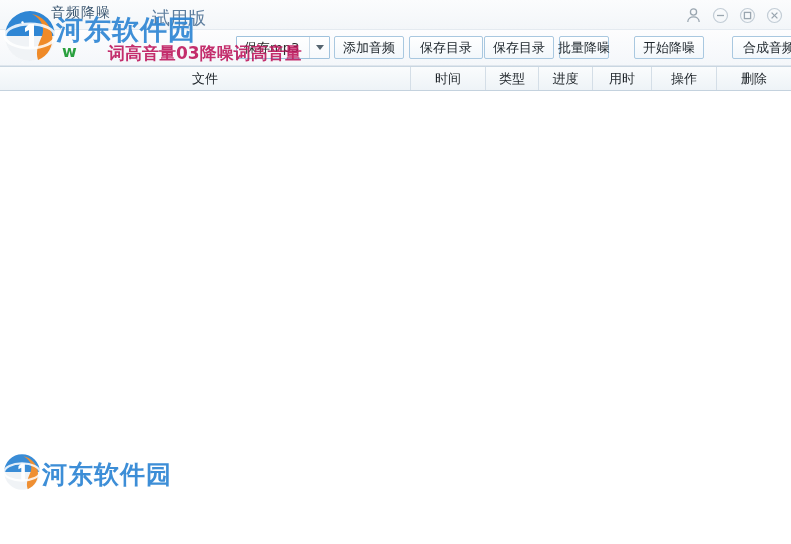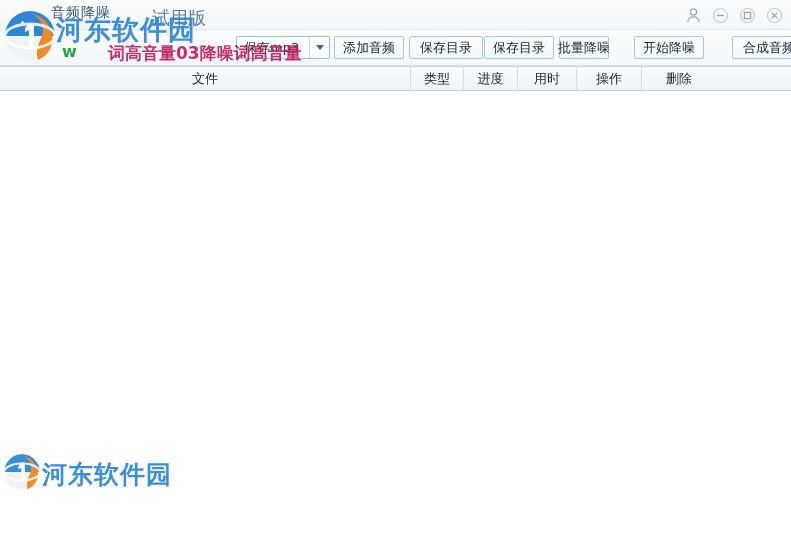--- a/index.html
+++ b/index.html
@@ -264,20 +264,21 @@
     <div class="tbtn" style="left:334px;width:70px">添加音频</div>
     <div class="tbtn" style="left:409px;width:74px">保存目录</div>
     <div class="tbtn" style="left:484px;width:70px">保存目录</div>
     <div class="tbtn" style="left:559px;width:50px">批量降噪</div>
     <div class="tbtn" style="left:634px;width:70px">开始降噪</div>
     <div class="tbtn" style="left:732px;width:74px">合成音频</div>
   </div>
 
   <div class="colheader">
     <div class="col" style="width:411px">文件</div>
+    <div class="col" style="width:75px">时间</div>
     <div class="col" style="width:53px">类型</div>
     <div class="col" style="width:54px">进度</div>
     <div class="col" style="width:59px">用时</div>
     <div class="col" style="width:65px">操作</div>
     <div class="col" style="width:74px">删除</div>
   </div>
 
   <div class="listbody"></div>
 
   <div class="wm-logo">

